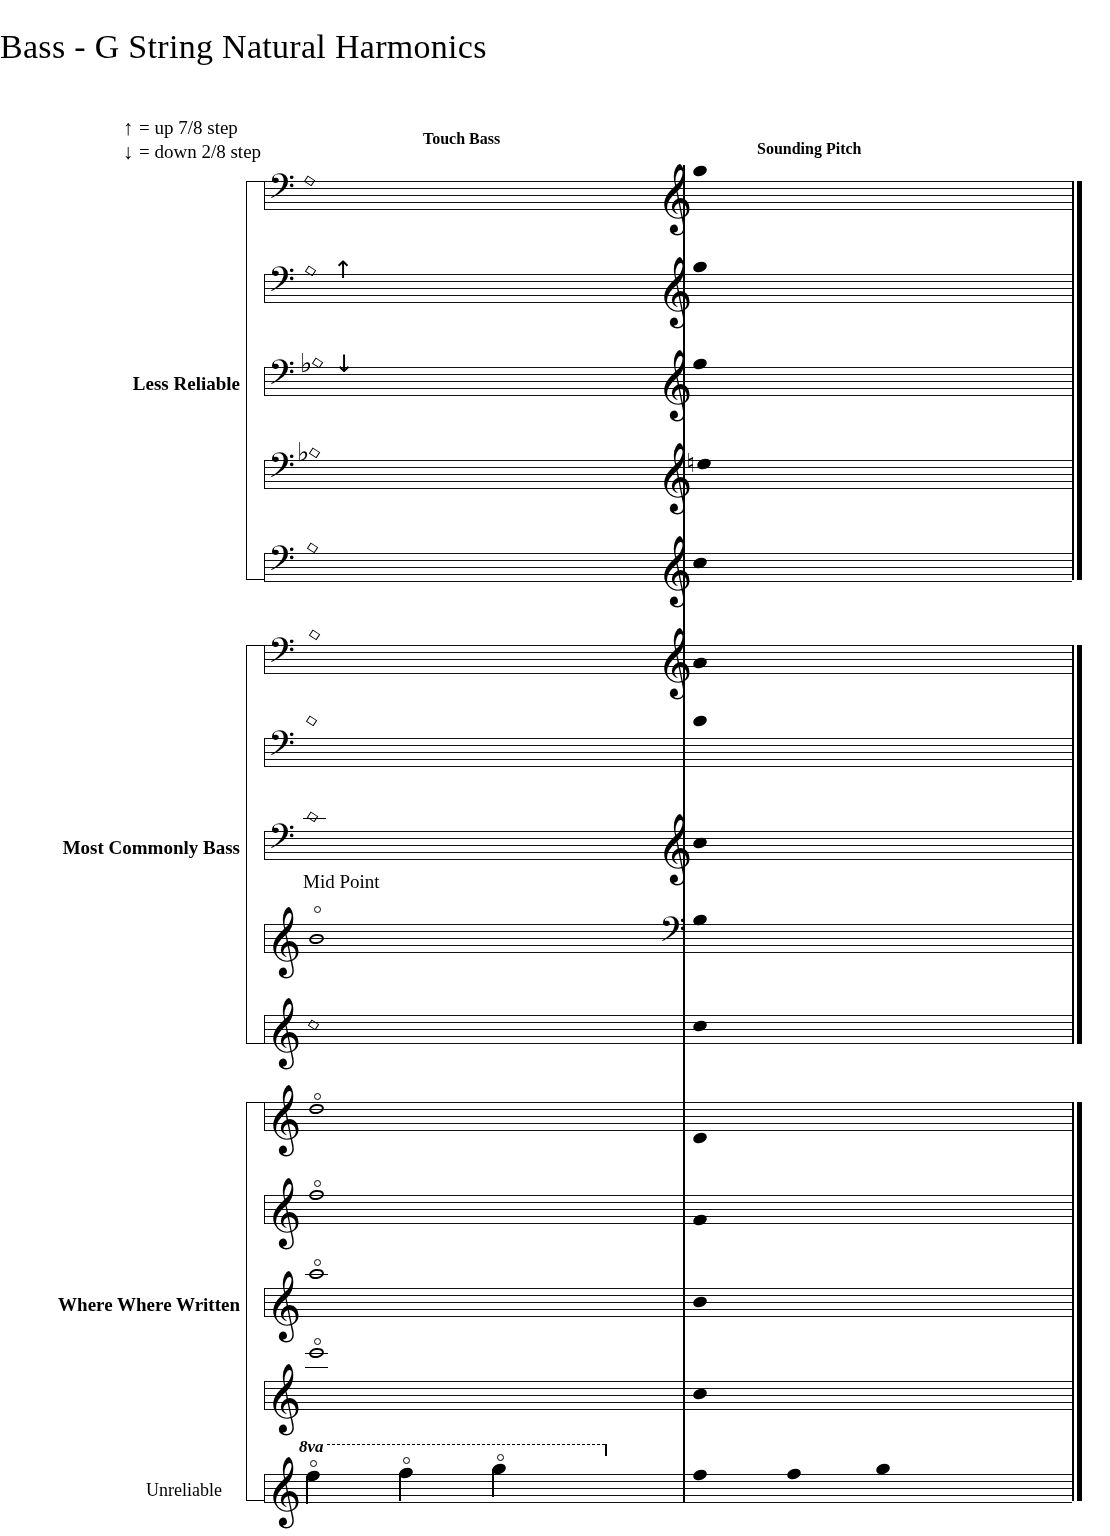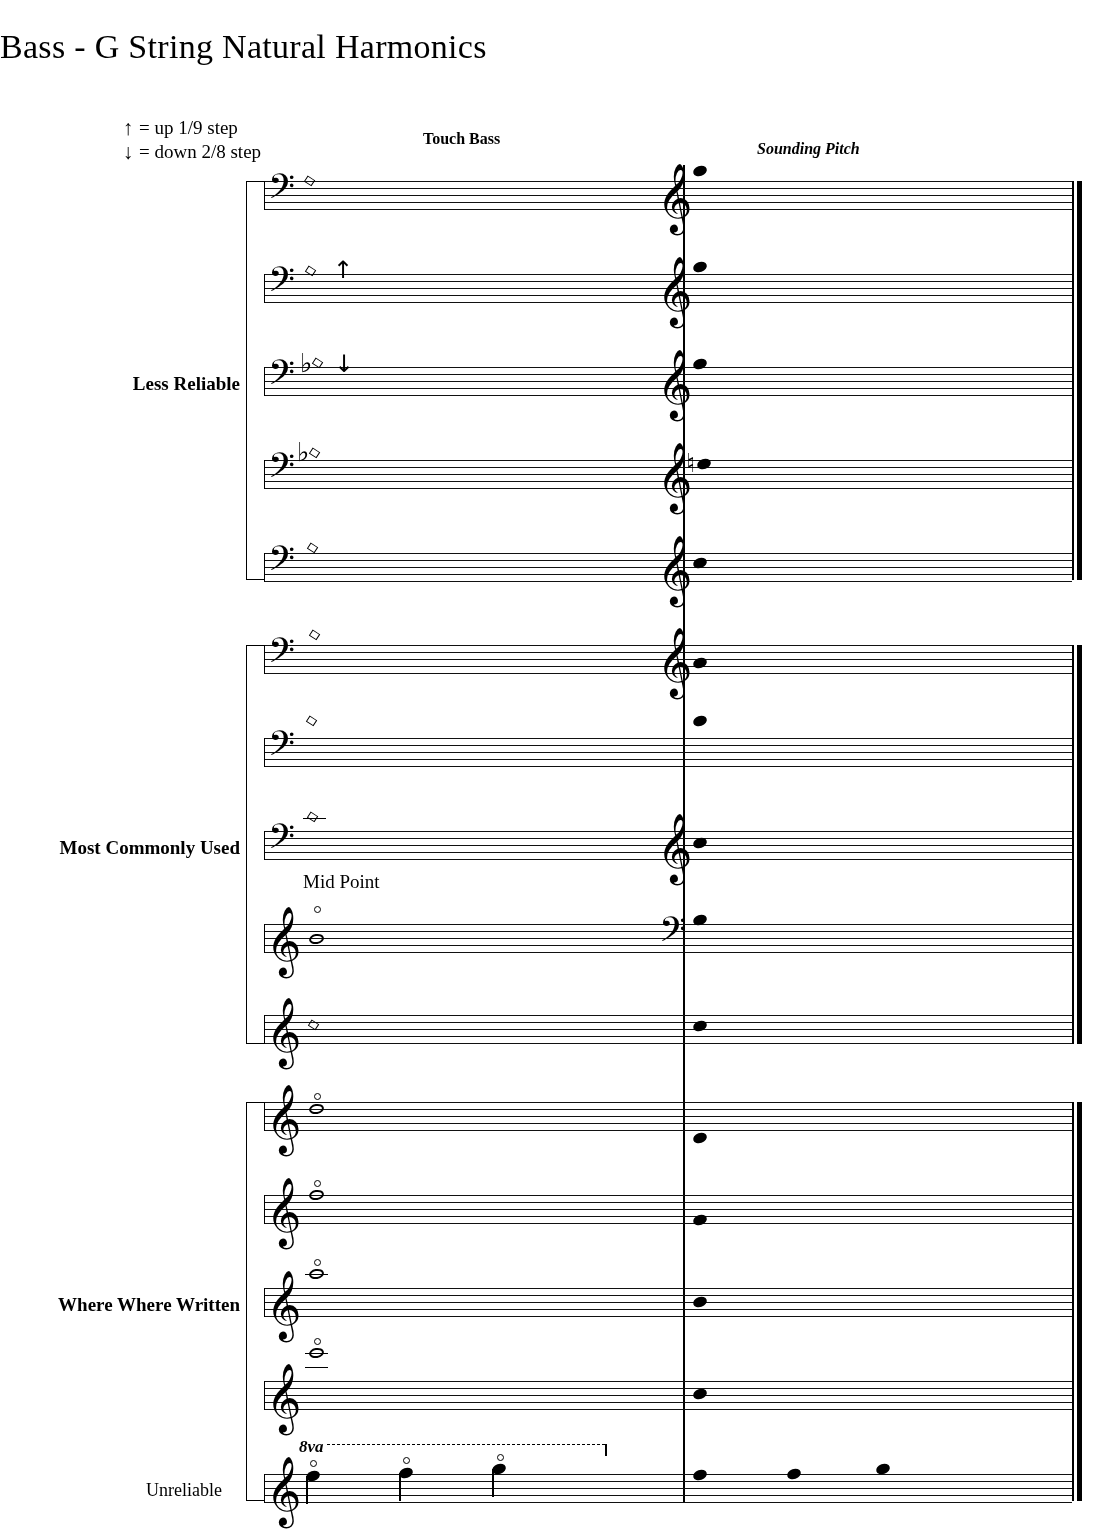--- a/index.html
+++ b/index.html
@@ -49,21 +49,21 @@
   .legend-text { margin-left: 3px; }
 
   
   .colhead {
     position: absolute;
     font-weight: bold;
     font-size: 16px;
     white-space: nowrap;
   }
   #head-touch  { left: 423px; top: 130px; }
-  #head-sound  { left: 757px; top: 140px; font-style: italic; }
+  #head-sound  { left: 757px; top: 140px; }
 
   
   .seclabel {
     position: absolute;
     font-weight: bold;
     font-size: 19px;
     white-space: nowrap;
     text-align: right;
   }
   #lab-less   { left: 0px; width: 240px; top: 373px; }
@@ -242,33 +242,33 @@
 </head>
 <body>
 
 <div id="page">
 
   <div id="title">Bass - G String Natural Harmonics</div>
 
   <div id="legend">
     <div class="legend-row">
       <span class="legend-arrow">↑</span>
-      <span class="legend-text">= up 1/9 step</span>
+      <span class="legend-text">= up 7/8 step</span>
     </div>
     <div class="legend-row">
       <span class="legend-arrow">↓</span>
       <span class="legend-text">= down  2/8 step</span>
     </div>
   </div>
 
   <div class="colhead" id="head-touch">Touch Bass</div>
   <div class="colhead" id="head-sound">Sounding Pitch</div>
 
   <div class="seclabel" id="lab-less">Less Reliable</div>
-  <div class="seclabel" id="lab-common">Most Commonly Used</div>
+  <div class="seclabel" id="lab-common">Most Commonly Bass</div>
   <div class="seclabel" id="lab-sww">Where Where Written</div>
   <div class="seclabel" id="lab-unrel">Unreliable</div>
 
   <div class="sysbracket" style="left:246px; top:181px; width:18px; height:399px;"></div>
   <div class="sysbracket" style="left:246px; top:645px; width:18px; height:399px;"></div>
   <div class="sysbracket" style="left:246px; top:1102px; width:18px; height:399px;"></div>
 
   <div id="divider" style="left:683px; top:165px; height:1338px;"></div>
 
   <div class="finalbar-thin" style="left:1072px; top:181px; height:399px;"></div>

